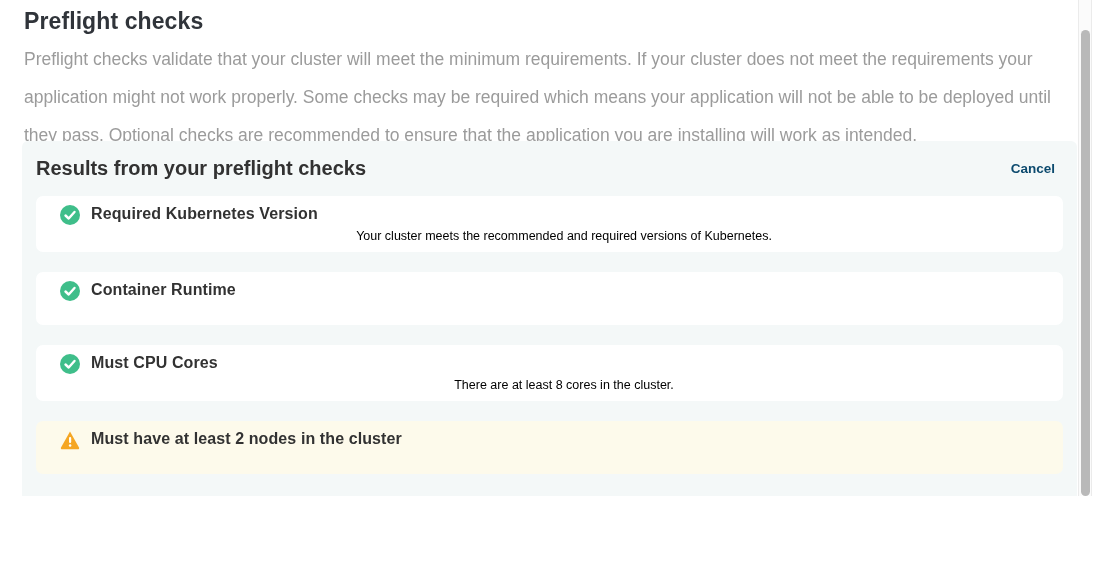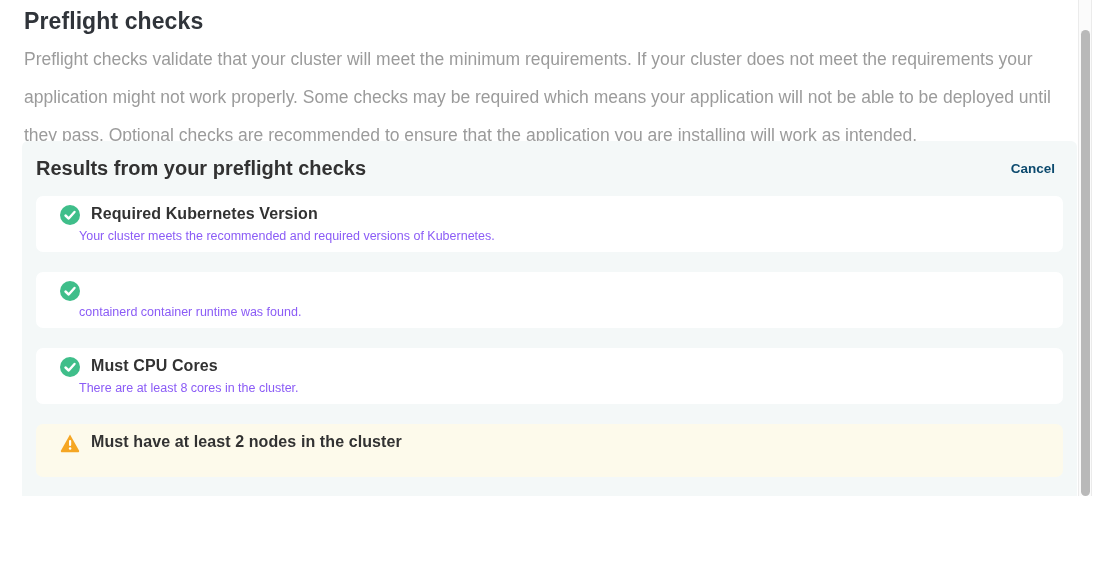--- a/index.html
+++ b/index.html
@@ -96,21 +96,22 @@
   .check-title {
     font-size: 16px;
     font-weight: bold;
     color: #323232;
     letter-spacing: 0.1px;
   }
   .check-message {
     margin: 4px 0 0 31px;
     font-size: 12.5px;
     line-height: 15px;
-    color: #8b5cf6;
+    color: #000000;
+    text-align: center;
   }
 
   
   .footer-bar {
     position: absolute;
     left: 0;
     top: 527px;
     width: 1100px;
     height: 44px;
     background: #ffffff;
@@ -194,22 +195,22 @@
     </div>
 
     <div class="check-card pass">
       <div class="check-title-row">
         <span class="status-icon">
           <svg width="20" height="20" viewBox="0 0 20 20">
               <circle cx="10" cy="10" r="10" fill="#3fbe8a"></circle>
               <polyline points="5.5,10.5 8.7,13.5 14.5,7" fill="none" stroke="#ffffff" stroke-width="2.4" stroke-linecap="round" stroke-linejoin="round"></polyline>
             </svg>
         </span>
-      </div>
-      <p class="check-message">containerd container runtime was found.</p>
+        <span class="check-title">Container Runtime</span>
+      </div>
     </div>
 
 
     <div class="check-card pass">
       <div class="check-title-row">
         <span class="status-icon">
           <svg width="20" height="20" viewBox="0 0 20 20">
               <circle cx="10" cy="10" r="10" fill="#3fbe8a"></circle>
               <polyline points="5.5,10.5 8.7,13.5 14.5,7" fill="none" stroke="#ffffff" stroke-width="2.4" stroke-linecap="round" stroke-linejoin="round"></polyline>
             </svg>

